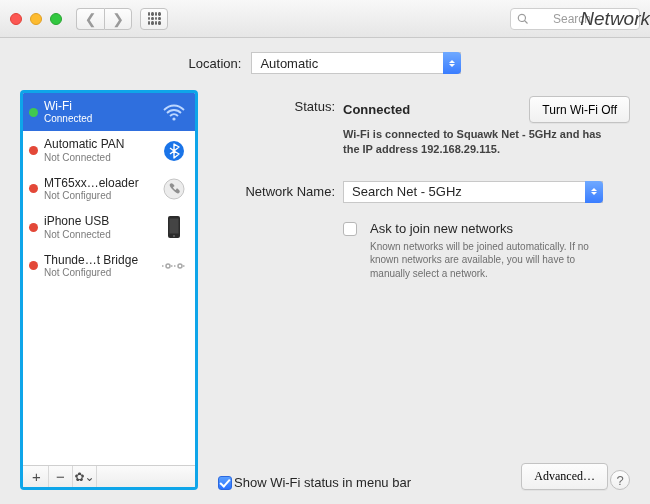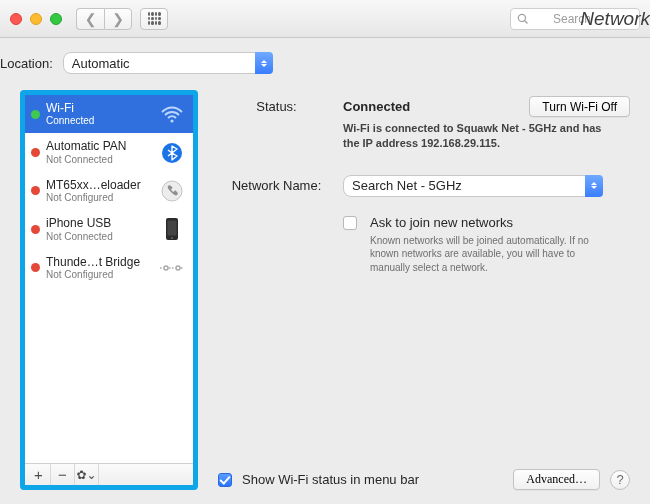--- a/index.html
+++ b/index.html
@@ -39,37 +39,37 @@
 }
 .dotgrid{width:13px;height:13px;display:grid;grid-template-columns:repeat(4,1fr);grid-template-rows:repeat(3,1fr);gap:1px;}
 .dotgrid i{background:#666;border-radius:50%;}
 .title-text{position:absolute;left:0;right:0;text-align:right;font-size:19px;color:#3d3d3d;pointer-events:none;font-style:italic;}
 .search {
   margin-left:auto; width:130px;height:22px;
   background:#fff;border:1px solid #cfcfcf;border-radius:4px;
   display:flex;align-items:center;padding:0 6px;color:#9c9c9c;font-size:12px;gap:20px;
 }
 .search svg{width:12px;height:12px;margin-right:4px;fill:#9c9c9c;}
-.location-row{display:flex;align-items:center;padding:14px 0 16px;gap:10px;}
+.location-row{display:flex;align-items:center;justify-content:center;padding:14px 0 16px;gap:10px;}
 .location-select{position:relative;width:210px;}
 .select-box{
-  height:22px;background:#fff;border:1px solid #c8c8c8;border-radius:8px;
+  height:22px;background:#fff;border:1px solid #c8c8c8;border-radius:0;
   display:flex;align-items:center;padding-left:8px;font-size:13px;
 }
 .select-arrows{
   position:absolute;right:0;top:0;width:18px;height:22px;
   background:linear-gradient(#6fa9ff,#3a7dff);border-radius:0 4px 4px 0;
   display:flex;flex-direction:column;align-items:center;justify-content:center;
 }
 .select-arrows::before,.select-arrows::after{content:"";border:3px solid transparent;}
 .select-arrows::before{border-bottom-color:#fff;margin-bottom:1px;}
 .select-arrows::after{border-top-color:#fff;}
 .main{display:flex;padding:0 20px 20px;gap:20px;height:420px;}
 .sidebar{
-  width:178px;height:100%;border:5px solid #0ea5e9;border-radius:4px;
+  width:178px;height:100%;border:3px solid #0ea5e9;border-radius:4px;
   background:#fff;display:flex;flex-direction:column;overflow:hidden;
 }
 .sidebar-list{flex:1;overflow-y:auto;}
 .side-item{
   display:flex;align-items:center;padding:6px 8px 6px 6px;gap:6px;
   border-bottom:0;
 }
 .side-item.selected{background:#2f6fde;color:#fff;}
 .status-dot{width:9px;height:9px;border-radius:50%;flex-shrink:0;}
 .dot-green{background:#40c950;}
@@ -79,36 +79,36 @@
 .side-sub{font-size:10px;}
 .side-item:not(.selected) .side-sub{color:#7b7b7b;}
 .side-icon{width:26px;height:26px;display:flex;align-items:center;justify-content:center;flex-shrink:0;}
 .sidebar-footer{
   height:22px;border-top:1px solid #cfcfcf;background:linear-gradient(#fbfbfb,#eee);
   display:flex;align-items:center;padding:0 2px;gap:0;
 }
 .sf-btn{width:24px;height:22px;display:flex;align-items:center;justify-content:center;font-size:15px;color:#4d4d4d;border-right:1px solid #d8d8d8;}
 .content{flex:1;display:flex;flex-direction:column;padding-top:6px;}
 .row{display:flex;align-items:flex-start;margin-bottom:10px;}
-.row-label{width:125px;text-align:center;padding-right:8px;padding-top:3px;font-size:13px;}
+.row-label{width:125px;text-align:right;padding-right:8px;padding-top:3px;font-size:13px;}
 .row-val{flex:1;}
 .bold{font-weight:600;}
 .btn{
-  height:21px;background:linear-gradient(#fdfdfd,#f1f1f1);border:1px solid #c3c3c3;
+  height:27px;background:linear-gradient(#fdfdfd,#f1f1f1);border:1px solid #c3c3c3;
   border-radius:4px;padding:0 12px;font-size:12px;display:inline-flex;align-items:center;
   box-shadow:0 1px 0 rgba(0,0,0,.04);
 }
 .status-desc{font-size:11px;color:#424242;margin-top:4px;line-height:1.35;max-width:260px;font-weight:bold;}
 .net-select{position:relative;width:260px;}
 .checkbox-row{display:flex;align-items:flex-start;gap:13px;font-size:13px;}
 .chk{width:14px;height:14px;border:1px solid #b7b7b7;border-radius:3px;background:#fff;position:relative;flex-shrink:0;margin-top:1px;}
 .chk.checked{background:linear-gradient(#5a9fff,#2a72ff);border-color:#2a68e0;}
 .chk.checked::after{content:"";position:absolute;left:3px;top:0px;width:4px;height:8px;border:solid #fff;border-width:0 2px 2px 0;transform:rotate(42deg);}
 .help-note{font-size:10px;color:#6f6f6f;line-height:1.35;margin-top:4px;max-width:240px;}
-.bottom-row{margin-top:auto;display:flex;align-items:center;gap:10px;}
+.bottom-row{margin-top:auto;display:flex;align-items:flex-end;gap:2px;}
 .help-circle{width:20px;height:20px;border:1px solid #bfbfbf;border-radius:50%;display:flex;align-items:center;justify-content:center;color:#6b6b6b;font-size:13px;background:linear-gradient(#fdfdfd,#f0f0f0);}
 </style>
 </head>
 <body>
 
 <div class="titlebar">
   <div class="traffic">
     <span class="t-red"></span>
     <span class="t-yellow"></span>
     <span class="t-green"></span>

